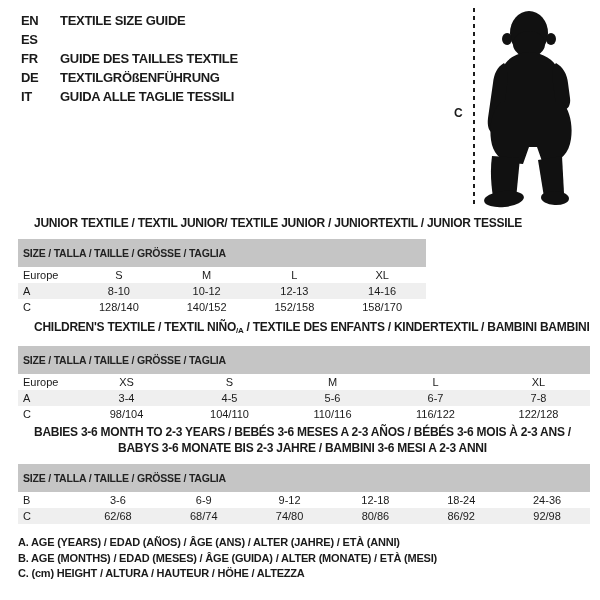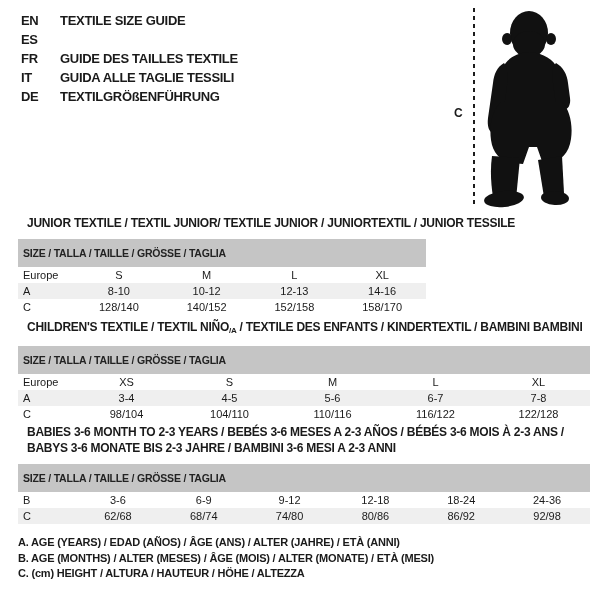--- a/index.html
+++ b/index.html
@@ -50,25 +50,26 @@
     position: absolute;
     left: 482px;
     top: 8px;
     width: 96px;
     height: 200px;
   }
 
   
   .section-title {
     position: absolute;
-    left: 27px;
+    left: 34px;
     font-size: 12px;
     font-weight: bold;
     letter-spacing: -0.25px;
     white-space: nowrap;
+    text-align: center;
   }
   .section-title .subscript {
     font-size: 8px;
     vertical-align: -2px;
     font-weight: bold;
   }
   .title-line { line-height: 16px; }
 
   
   table.size-table {
@@ -137,26 +138,26 @@
       <span class="lang-title">TEXTILE SIZE GUIDE</span>
     </div>
     <div class="lang-row">
       <span class="lang-code">ES</span>
     </div>
     <div class="lang-row">
       <span class="lang-code">FR</span>
       <span class="lang-title">GUIDE DES TAILLES TEXTILE</span>
     </div>
     <div class="lang-row">
+      <span class="lang-code">DE</span>
+      <span class="lang-title">TEXTILGRÖßENFÜHRUNG</span>
+    </div>
+    <div class="lang-row">
       <span class="lang-code">IT</span>
       <span class="lang-title">GUIDA ALLE TAGLIE TESSILI</span>
-    </div>
-    <div class="lang-row">
-      <span class="lang-code">DE</span>
-      <span class="lang-title">TEXTILGRÖßENFÜHRUNG</span>
     </div>
   </div>
 
   <div class="measure-line"></div>
   <div class="measure-label">C</div>
   <svg class="silhouette" viewBox="0 0 96 200" xmlns="http://www.w3.org/2000/svg">
     <g fill="#111111">
 
       <ellipse cx="47" cy="25" rx="19" ry="22"></ellipse>
       <ellipse cx="47" cy="36" rx="16" ry="13"></ellipse>
@@ -293,17 +294,17 @@
       <td>74/80</td>
       <td>80/86</td>
       <td>86/92</td>
       <td>92/98</td>
     </tr>
   </tbody>
     </table>
 
   <div class="footnotes">
     <div class="footnote">A. AGE (YEARS) / EDAD (AÑOS) / ÂGE (ANS) / ALTER (JAHRE) / ETÀ (ANNI)</div>
-    <div class="footnote">B. AGE (MONTHS) / ALTER (MESES) / ÂGE (MOIS) / ALTER (MONATE) / ETÀ (MESI)</div>
+    <div class="footnote">B. AGE (MONTHS) / EDAD (MESES) / ÂGE (GUIDA) / ALTER (MONATE) / ETÀ (MESI)</div>
     <div class="footnote">C. (cm) HEIGHT / ALTURA / HAUTEUR / HÖHE / ALTEZZA</div>
   </div>
 
 </div>
 
 </body></html>

